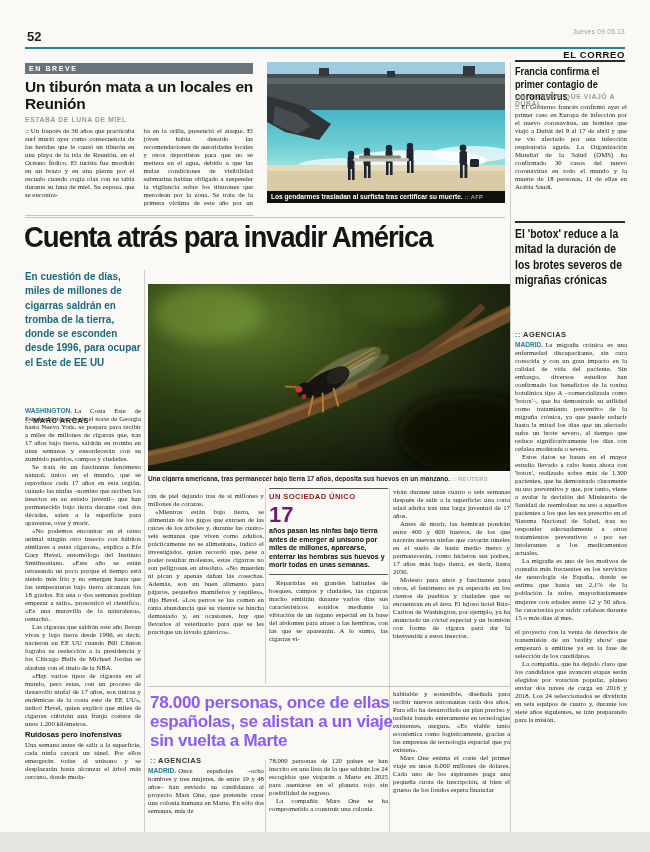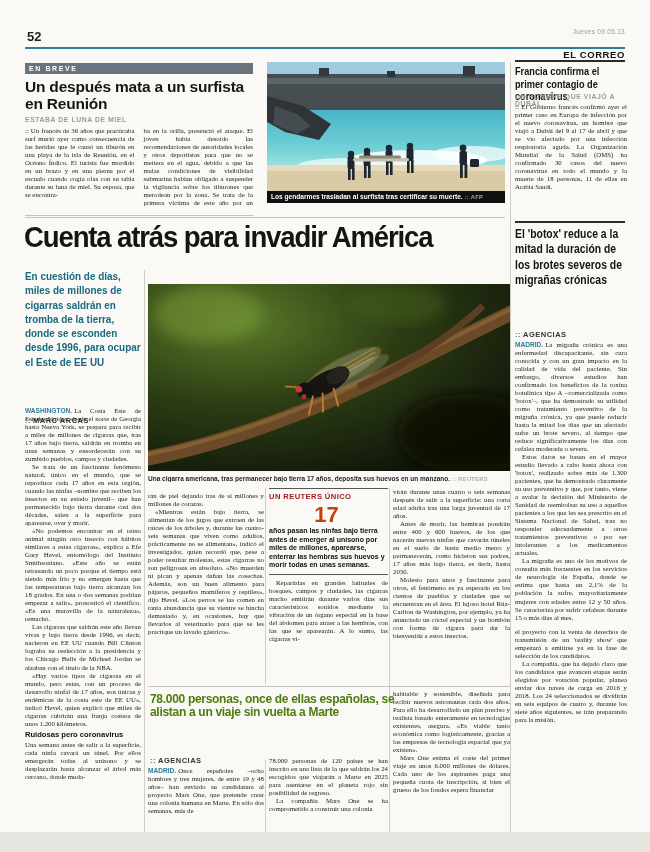--- a/index.html
+++ b/index.html
@@ -63,26 +63,26 @@
   .col-vrule-3{left:389px;top:488px;height:364px;}
   .cicada-photo{left:148px;top:284px;width:362px;height:187px;overflow:hidden;}
   .cicada-caption{left:148px;top:475px;width:362px;font-size:6.5px;font-weight:bold;color:#1d1d1d;
     white-space:nowrap;overflow:hidden;}
   .cic-col2{left:148px;top:492px;width:116px;height:194px;overflow:hidden;}
   .cic-col3{left:269px;top:488px;width:119px;height:196px;overflow:hidden;}
   .cic-col4{left:393px;top:488px;width:117px;height:194px;overflow:hidden;}
   
   .factbox{border-top:1px solid #555;border-bottom:1px solid #555;padding:3px 0 4px 0;margin-bottom:4px;}
   .factbox-label{font-size:7.6px;font-weight:bold;color:#9b1c20;letter-spacing:.4px;}
-  .factbox-number{font-size:22px;font-weight:bold;color:#c2410c;line-height:1.05;margin:2px 4px 1px 0;text-align:center;}
+  .factbox-number{font-size:22px;font-weight:bold;color:#701a75;line-height:1.05;margin:2px 4px 1px 0;}
   .factbox-text{font-family:"Liberation Sans",sans-serif;font-size:7px;font-weight:bold;line-height:1.22;color:#111;text-align:left;}
   
   .mars-rule{left:148px;top:686px;width:362px;}
-  .mars-headline{left:150px;top:693px;width:248px;font-size:12px;font-weight:bold;line-height:1.12;
-    letter-spacing:-.3px;color:#4d7c0f;}
+  .mars-headline{left:150px;top:693px;width:248px;font-size:17px;font-weight:bold;line-height:1.12;
+    letter-spacing:-.3px;color:#8b5cf6;}
   .mars-byline{left:150px;top:756px;}
   .mars-col1{left:148px;top:767px;width:116px;height:85px;overflow:hidden;}
   .mars-col2{left:269px;top:757px;width:119px;height:95px;overflow:hidden;}
   .mars-col3{left:393px;top:690px;width:117px;height:162px;overflow:hidden;}
   
   .botox-rule{left:515px;top:221px;width:110px;height:2px;background:#2b2b2b;}
   .botox-headline{left:515px;top:226px;width:140px;font-size:13px;font-weight:bold;line-height:1.18;color:#141414;}
   .botox-byline{left:515px;top:330px;}
   .botox-body{left:515px;top:341px;width:112px;height:511px;overflow:hidden;}
   .jump-gap{height:6px;}
@@ -91,21 +91,21 @@
 <body>
 
 <div class="sheet">
 
   <div class="abs sans page-number">52</div>
   <div class="abs sans edition-date">Jueves 09.05.13</div>
   <div class="abs sans masthead">EL CORREO</div>
   <div class="abs header-rule"></div>
 
   <div class="abs sans enbreve-bar">EN BREVE</div>
-  <h2 class="abs sans shark-headline" style="margin:0">Un después mata a un surfista en Reunión</h2>
+  <h2 class="abs sans shark-headline" style="margin:0">Un tiburón mata a un locales en Reunión</h2>
   <div class="abs sans kicker shark-kicker">ESTABA DE LUNA DE MIEL</div>
   <div class="abs bodytext shark-cols colblock">
     <p class="noindent">:: Un francés de 36 años que practicaba surf murió ayer como consecuencia de las heridas que le causó un tiburón en una playa de la isla de Reunión, en el Océano Índico. El turista fue mordido en un brazo y en una pierna por el escualo cuando cogía olas con su tabla durante su luna de miel. Su esposa, que se encontra-</p>
     <p class="noindent">ba en la orilla, presenció el ataque. El joven había desoído las recomendaciones de autoridades locales y otros deportistas para que no se metiera en el agua, debido a que las malas condiciones de visibilidad submarina habían obligado a suspender la vigilancia sobre los tiburones que merodean por la zona. Se trata de la primera víctima de este año por un ataque de escualo, después de las tres personas que murieron en circunstancias similares en los dos años anteriores.</p>
   </div>
   <div class="abs hrule brief-rule"></div>
 
   <div class="abs surf-photo">
     <svg width="238" height="141" viewBox="0 0 238 141">
       <defs>
@@ -178,21 +178,21 @@
   <div class="abs sans byline cic-byline">
     <span class="marker">::</span><span>MARC ARCAS</span>
   </div>
 
   <div class="abs bodytext cic-col1 colblock">
     <p class="noindent"><span class="lead-in">WASHINGTON.</span><span>La Costa Este de Estados Unidos, desde el norte de Georgia hasta Nueva York, se prepara para recibir a miles de millones de cigarras que, tras 17 años bajo tierra, saldrán en tromba en unas semanas y ensordecerán con su zumbido pueblos, campos y ciudades.</span></p>
     <p>Se trata de un fascinante fenómeno natural, único en el mundo, que se reproduce cada 17 años en esta región, cuando las ninfas –nombre que reciben los insectos en su estado juvenil– que han permanecido bajo tierra durante casi dos décadas, salen a la superficie para aparearse, ovar y morir.</p>
     <p>«No podemos encontrar en el reino animal ningún otro insecto con hábitos similares a estas cigarras», explica a Efe Gary Hevel, entomólogo del Instituto Smithsoniano. «Este año se están retrasando un poco porque el tiempo está siendo más frío y no emergen hasta que las temperaturas bajo tierra alcanzan los 18 grados. En una o dos semanas podrían empezar a salir», pronosticó el científico. «Es una maravilla de la naturaleza», remachó.</p>
     <p>Las cigarras que saldrán este año llevan vivas y bajo tierra desde 1996, es decir, nacieron en EE UU cuando Bill Clinton lograba su reelección a la presidencia y los Chicago Bulls de Michael Jordan se alzaban con el título de la NBA.</p>
     <p>«Hay varios tipos de cigarras en el mundo, pero estas, con un proceso de desarrollo ninfal de 17 años, son únicas y endémicas de la costa este de EE UU», indicó Hevel, quien explicó que miles de cigarras cubrirán una franja costera de unos 1.200 kilómetros.</p>
-    <p class="subhead">Ruidosas pero coronavirus</p>
+    <p class="subhead">Ruidosas pero inofensivas</p>
     <p class="noindent">Una semana antes de salir a la superficie, cada ninfa cavará un túnel. Por ellos emergerán todas al unísono y se desplazarán hasta alcanzar el árbol más cercano, donde muda-</p>
   </div>
 
   <div class="abs vrule col-vrule-1"></div>
 
   <div class="abs cicada-photo">
     <svg width="362" height="187" viewBox="0 0 362 187">
       <defs>
         <radialGradient id="bg1" cx="0.25" cy="0.2" r="0.9">
           <stop offset="0" stop-color="#5a7a28"></stop>
@@ -232,21 +232,21 @@
   </div>
 
   <div class="abs bodytext cic-col2 colblock">
     <p class="noindent">rán de piel dejando tras de sí millones y millones de corazas.</p>
     <p>«Mientras están bajo tierra, se alimentan de los jugos que extraen de las raíces de los árboles y, durante las cuatro-seis semanas que viven como adultos, prácticamente no se alimentan», indicó el investigador, quien recordó que, pese a poder resultar molestas, estas cigarras no son peligrosas en absoluto. «No muerden ni pican y apenas dañan las cosechas. Además, son un buen alimento para pájaros, pequeños mamíferos y reptiles», dijo Hevel. «Los perros se las comen en tanta abundancia que su vientre se hincha demasiado y, en ocasiones, hay que llevarlos al veterinario para que se les practique un lavado gástrico».</p>
   </div>
   <div class="abs vrule col-vrule-2a"></div>
 
   <div class="abs cic-col3">
     <div class="factbox sans">
-      <div class="factbox-label">UN REUTERS ÚNICO</div>
+      <div class="factbox-label">UN SOCIEDAD ÚNICO</div>
       <div class="factbox-number">17</div>
       <div class="factbox-text">años pasan las ninfas bajo tierra antes de emerger al unísono por miles de millones, aparearse, enterrar las hembras sus huevos y morir todas en unas semanas.</div>
     </div>
     <div class="bodytext colblock">
       <p class="noindent" style="text-indent:7px">Repartidas en grandes latitudes de bosques, campos y ciudades, las cigarras macho emitirán durante varios días sus característicos sonidos mediante la vibración de un órgano especial en la base del abdomen para atraer a las hembras, con las que se aparearán. A lo sumo, las cigarras vi-</p>
     </div>
   </div>
   <div class="abs vrule col-vrule-3"></div>
 
   <div class="abs bodytext cic-col4 colblock">

